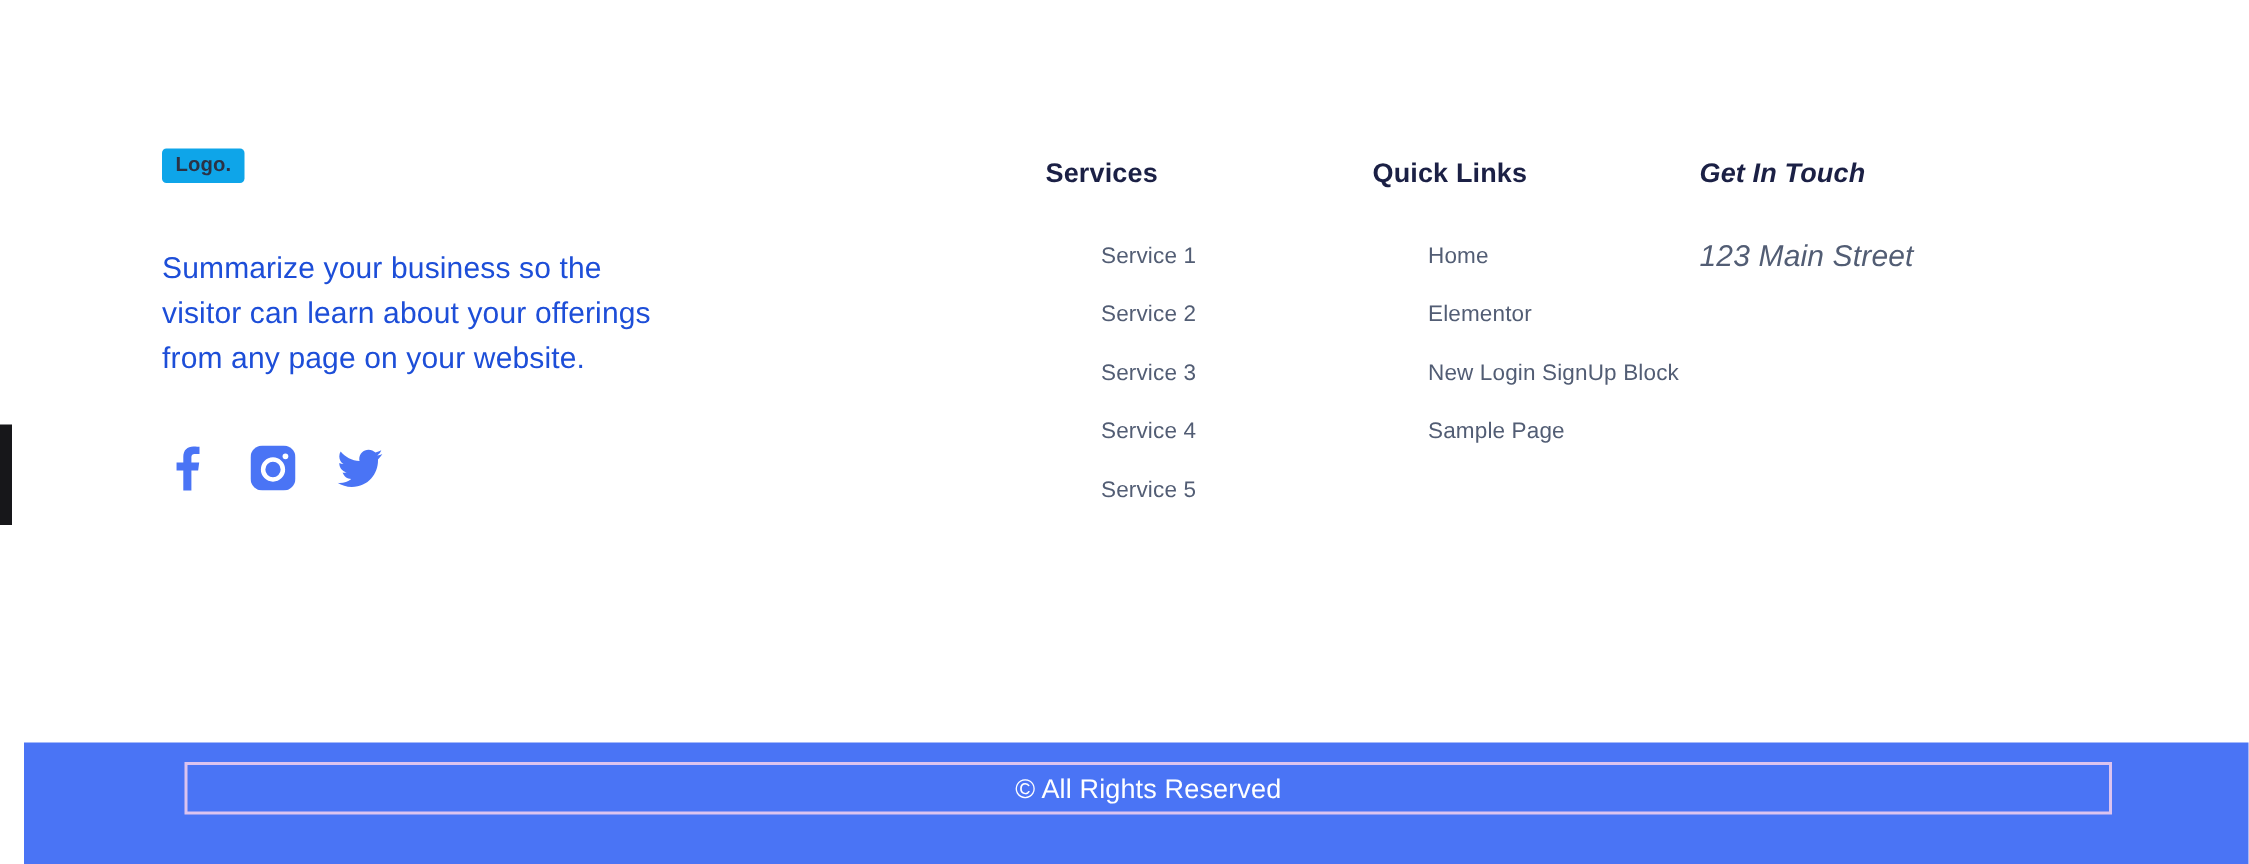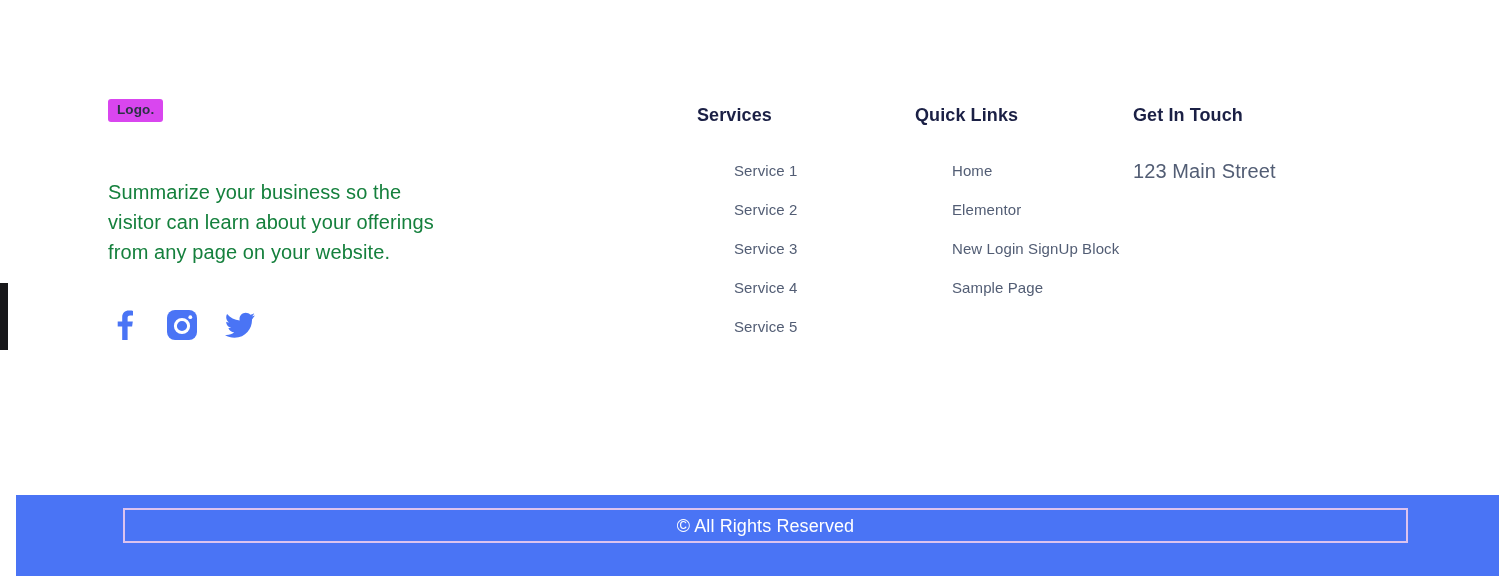--- a/index.html
+++ b/index.html
@@ -53,35 +53,35 @@
   
   #brand-col {
     position: absolute;
     left: 108px;
     top: 99px;
     width: 360px;
   }
 
   #logo-badge {
     display: inline-block;
-    background: #d946ef;
+    background: #0ea5e9;
     color: #2b3245;
     font-size: 13.5px;
     font-weight: 700;
     letter-spacing: .1px;
     padding: 4px 9px 5px 9px;
     border-radius: 3px;
     line-height: 14px;
   }
 
   #brand-desc {
-    margin-top: 55px;
+    margin-top: 42px;
     font-size: 20px;
     line-height: 30px;
-    color: #15803d;
+    color: #1d4ed8;
     font-weight: 400;
     width: 340px;
     letter-spacing: .1px;
   }
 
   
   #social-row {
     margin-top: 42px;
     display: flex;
     align-items: center;
@@ -97,21 +97,21 @@
     cursor: pointer;
     text-decoration: none;
   }
 
   .social-link svg { display: block; }
 
   
   .link-col { position: absolute; top: 99px; }
   #services-col   { left: 697px;  width: 205px; }
   #quicklinks-col { left: 915px;  width: 205px; }
-  #contact-col    { left: 1133px; width: 240px; }
+  #contact-col    { left: 1133px; width: 240px; font-style: italic; }
 
   .col-title {
     font-size: 18px;
     font-weight: 700;
     color: #1b2045;
     letter-spacing: .1px;
     line-height: 33px;
     margin-bottom: 24px;
   }
 

